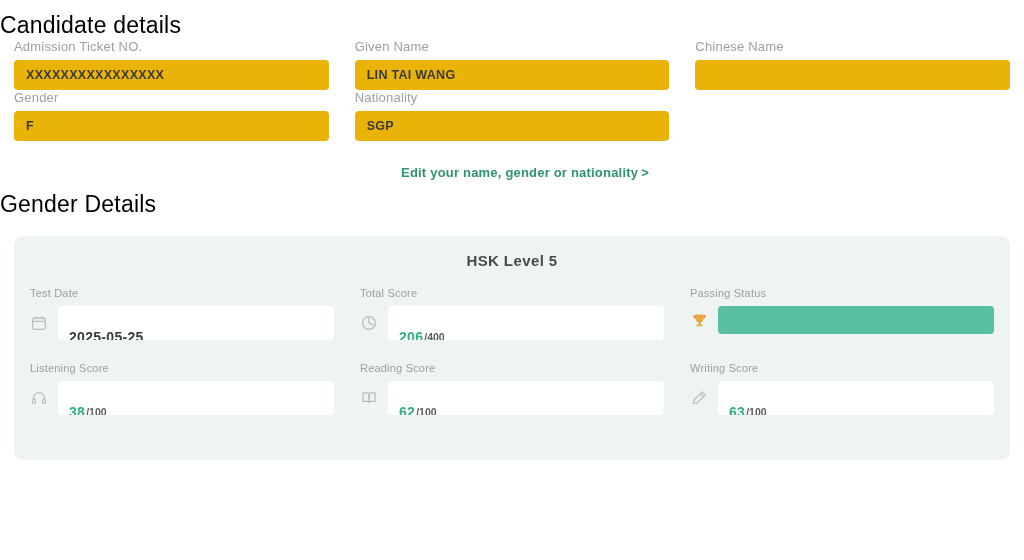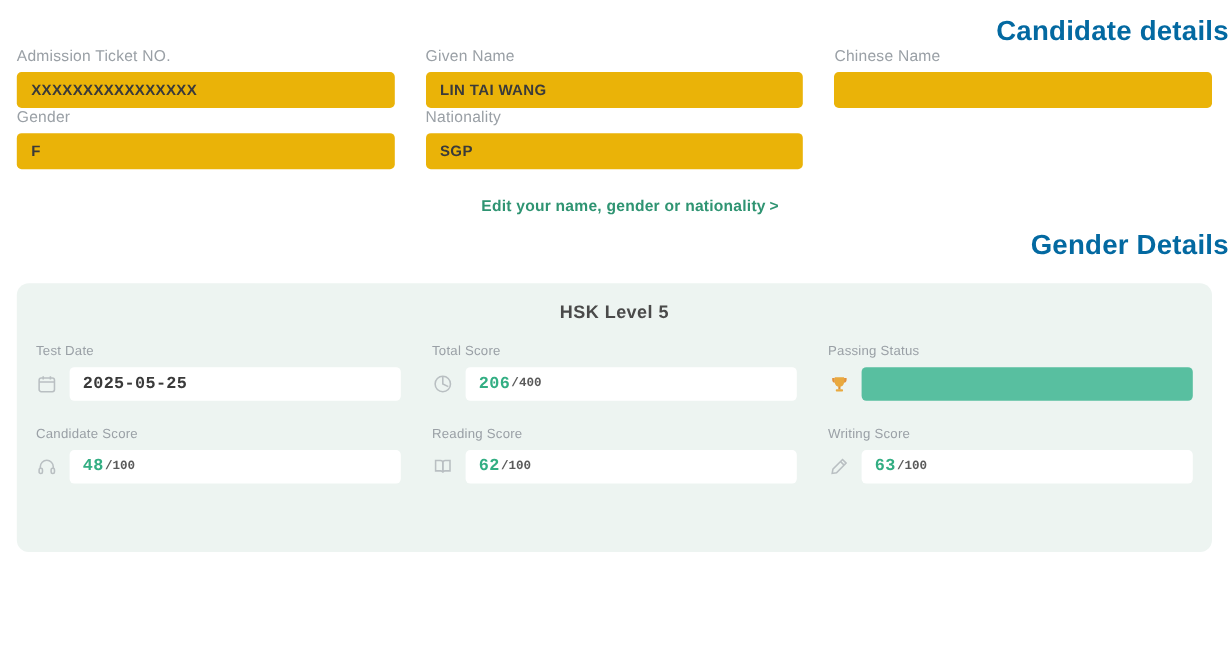--- a/index.html
+++ b/index.html
@@ -12,24 +12,24 @@
 
   body {
     font-family: "Liberation Sans", sans-serif;
     background: #ffffff;
     color: #333333;
     position: relative;
   }
 
   
   .section-title {
-    text-align: right;
+    text-align: left;
     font-size: 23px;
-    font-weight: bold;
-    color: #0369a1;
+    font-weight: normal;
+    color: #000000;
     letter-spacing: .2px;
   }
   #candidate-title { padding-top: 12px; }
   #score-title     { padding-top: 10px; }
 
   
   .form-area { padding: 0 14px; }
 
   .form-row {
     display: flex;
@@ -126,23 +126,22 @@
   }
   .score-icon svg { display: block; }
 
   .score-value-box {
     flex: 1 1 auto;
     height: 28px;
     background: #ffffff;
     border-radius: 4px;
     display: flex;
     align-items: baseline;
-    padding: 0 11px;
+    padding: 17px 11px;
     overflow: hidden;
-    font-family: Liberation Mono, monospace;
   }
   .score-value-box .pad { height: 28px; display: flex; align-items: center; }
 
   .score-main {
     font-size: 14px;
     font-weight: bold;
     color: #3a3a3a;
     letter-spacing: .3px;
   }
   .score-main.accent { color: #33ae83; }
@@ -277,32 +276,32 @@
           <span></span>
         </span>
       </div>
     </div>
 
   </div>
 
   <div class="score-row">
 
     <div class="score-field">
-      <div class="score-label">Candidate Score</div>
+      <div class="score-label">Listening Score</div>
       <div class="score-line">
         <span class="score-icon">
           <svg width="16" height="16" viewBox="0 0 16 16" fill="none" stroke="#b9bfc2" stroke-width="1.3">
             <path d="M2.6 9.6V8a5.4 5.4 0 0 1 10.8 0v1.6"></path>
             <rect x="1.6" y="9.2" width="2.8" height="4.4" rx="1.3"></rect>
             <rect x="11.6" y="9.2" width="2.8" height="4.4" rx="1.3"></rect>
           </svg>
         </span>
         <span class="score-value-box">
           <span class="pad">
-            <span class="score-main accent">48</span>
+            <span class="score-main accent">38</span>
               <span class="score-suffix">/100</span>
           </span>
         </span>
       </div>
     </div>
 
     <div class="score-field">
       <div class="score-label">Reading Score</div>
       <div class="score-line">
         <span class="score-icon">

